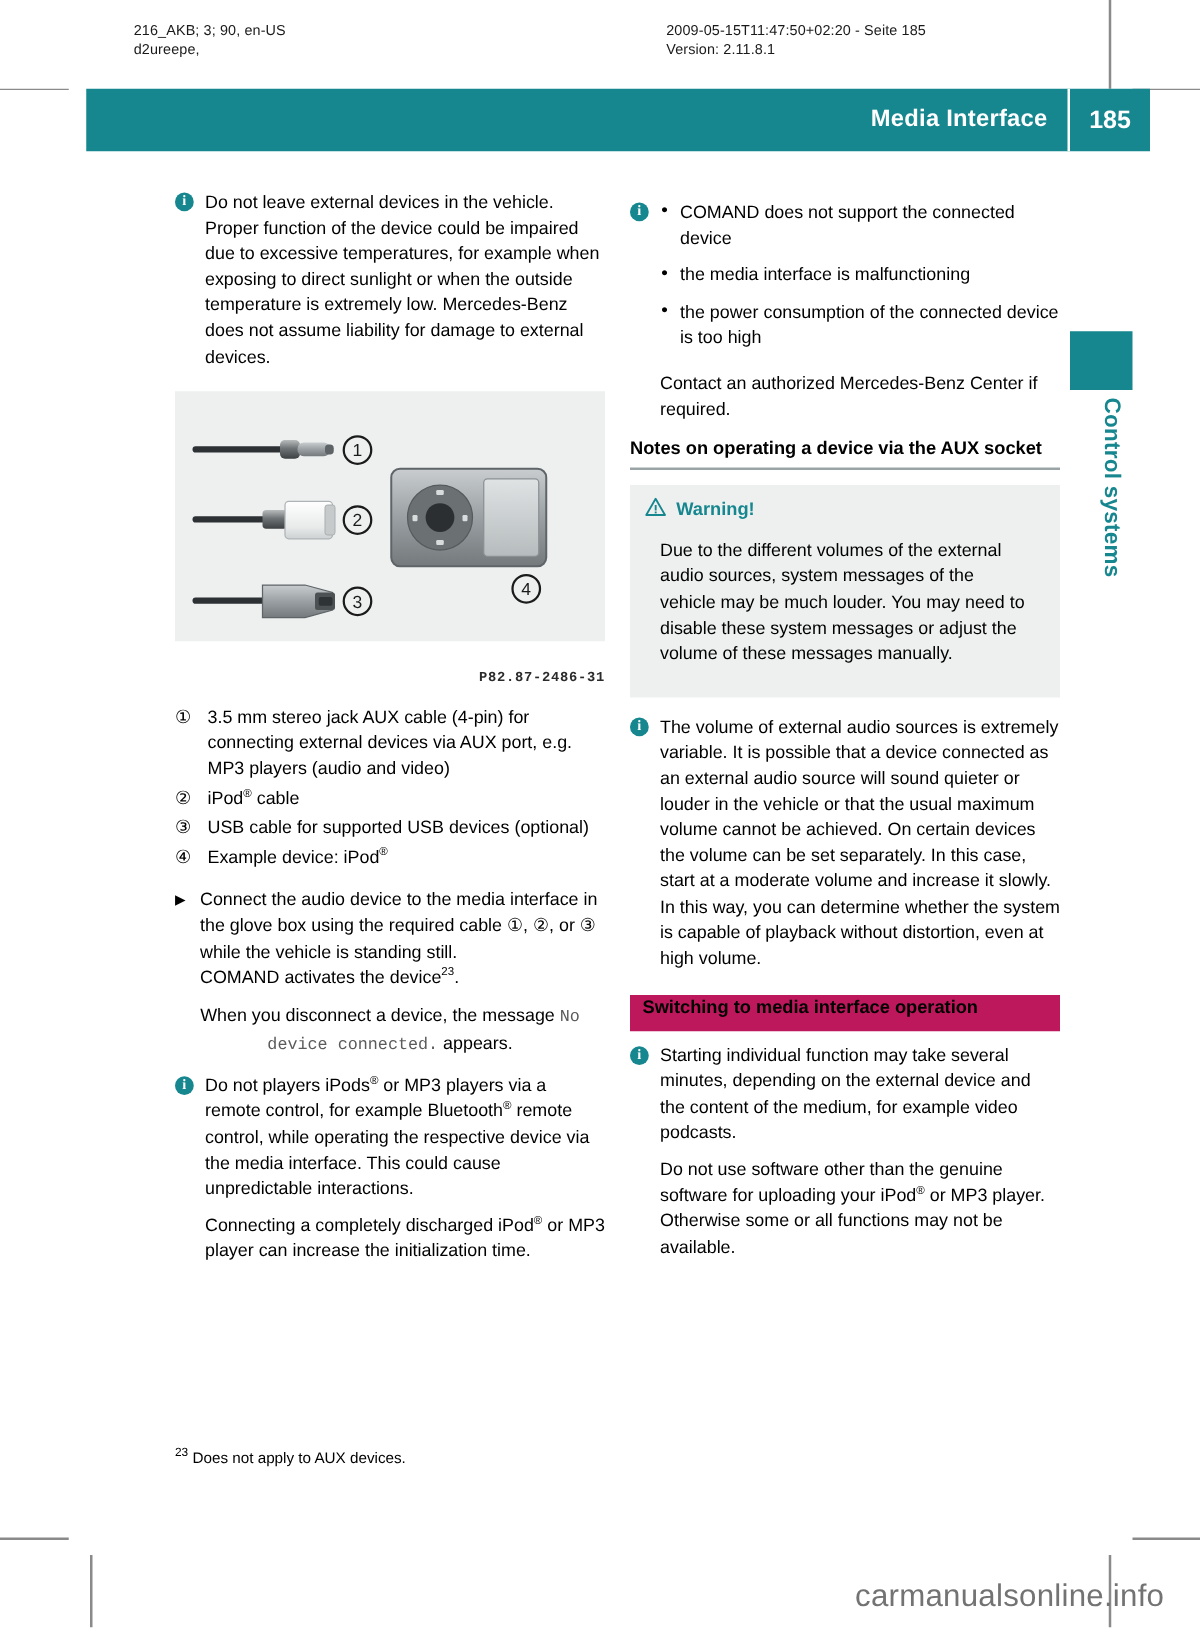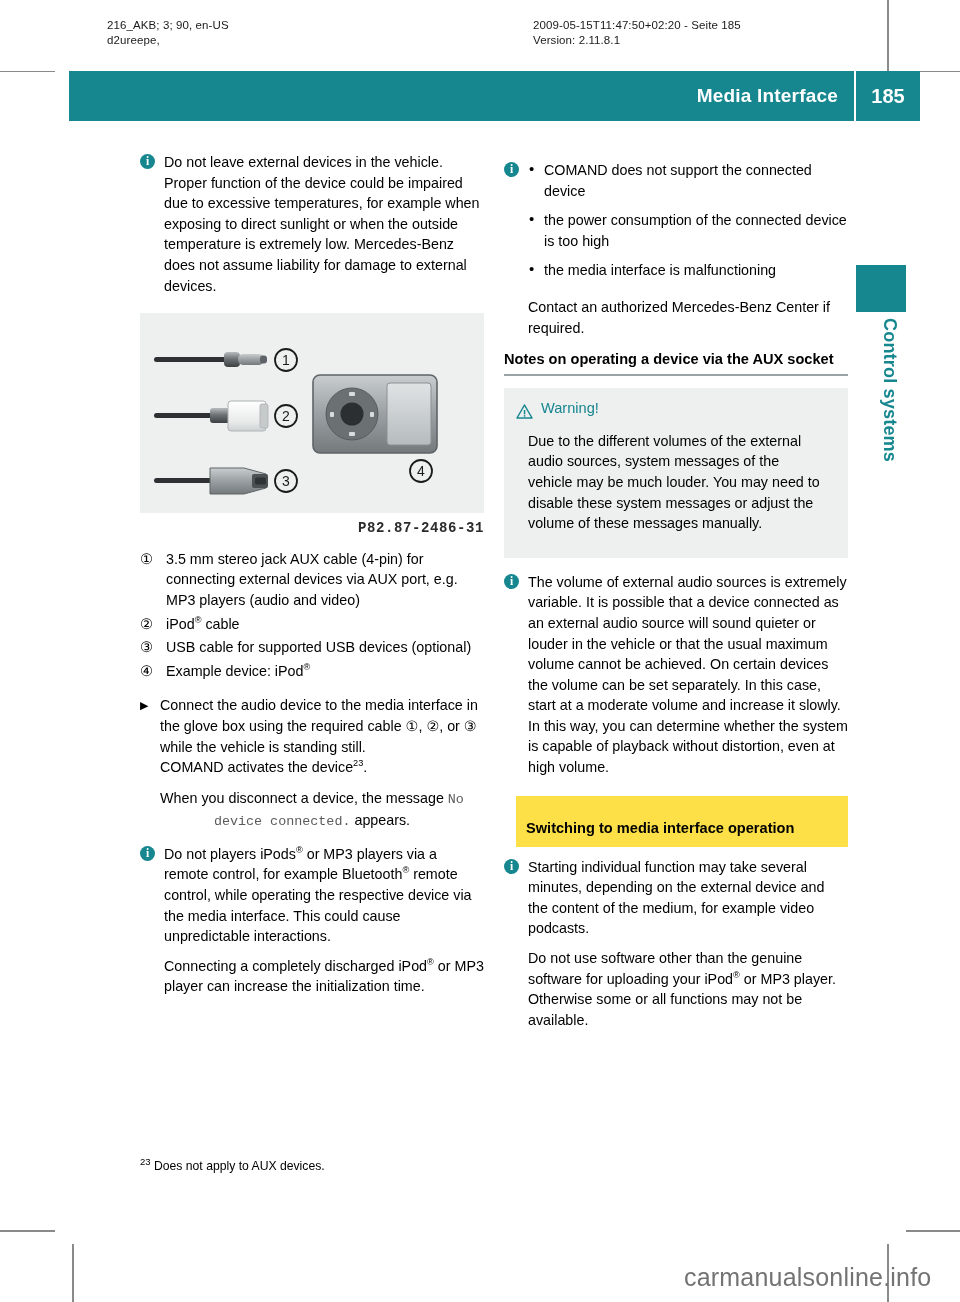--- a/index.html
+++ b/index.html
@@ -199,59 +199,59 @@
     margin: 17px 0 10px 0;
     width: 344px;
   }
   .figure-canvas {
     width: 344px;
     height: 200px;
     background: #eef0f0;
     position: relative;
   }
   .figure-caption {
-    margin-top: 5px;
+    margin-top: 20px;
     text-align: right;
-    font-size: 14px;
+    font-size: 11px;
     font-weight: bold;
     letter-spacing: 0.6px;
     color: #2b2b2b;
     font-family: "Liberation Mono", monospace;
   }
 
   
   .h-underline {
     font-size: 14.6px;
     font-weight: bold;
     line-height: 19px;
     margin: 8px 0 0 0;
     padding-bottom: 5px;
     border-bottom: 2px solid #9aa3a5;
   }
   .h-shaded {
     font-size: 14.6px;
     font-weight: bold;
     line-height: 20px;
-    background: #fde047;
-    padding: 22px 10px 9px 10px;
-    margin: 18px 0 10px 12px;
+    background: #be185d;
+    padding: 0 10px 9px 10px;
+    margin: 18px 0 10px 0;
   }
 
   
   .warnbox {
     background: #eef0f0;
     padding: 10px 12px 12px 12px;
     margin: 12px 0 14px 0;
   }
   .warn-head {
     display: flex;
-    align-items: flex-end;
+    align-items: flex-start;
     gap: 8px;
     color: #16868f;
-    font-weight: normal;
+    font-weight: bold;
     font-size: 14.6px;
     margin-bottom: 3px;
   }
   .icon-warning {
     width: 17px;
     height: 15px;
     display: inline-block;
   }
 
   
@@ -423,22 +423,22 @@
   </div>
 
 </div>
 
 <div class="col col-right">
 
   <div class="note">
     <span class="icon-info">i</span>
     <ul class="dots">
       <li>COMAND does not support the connected device</li>
+      <li>the media interface is malfunctioning</li>
       <li>the power consumption of the connected device is too high</li>
-      <li>the media interface is malfunctioning</li>
     </ul>
     <span class="body">Contact an authorized Mercedes-Benz Center if required.</span>
   </div>
 
   <div class="h-underline">Notes on operating a device via the AUX socket</div>
 
   <div class="warnbox">
     <div class="warn-head">
       <span class="icon-warning">
         <svg width="17" height="15" viewBox="0 0 17 15">

